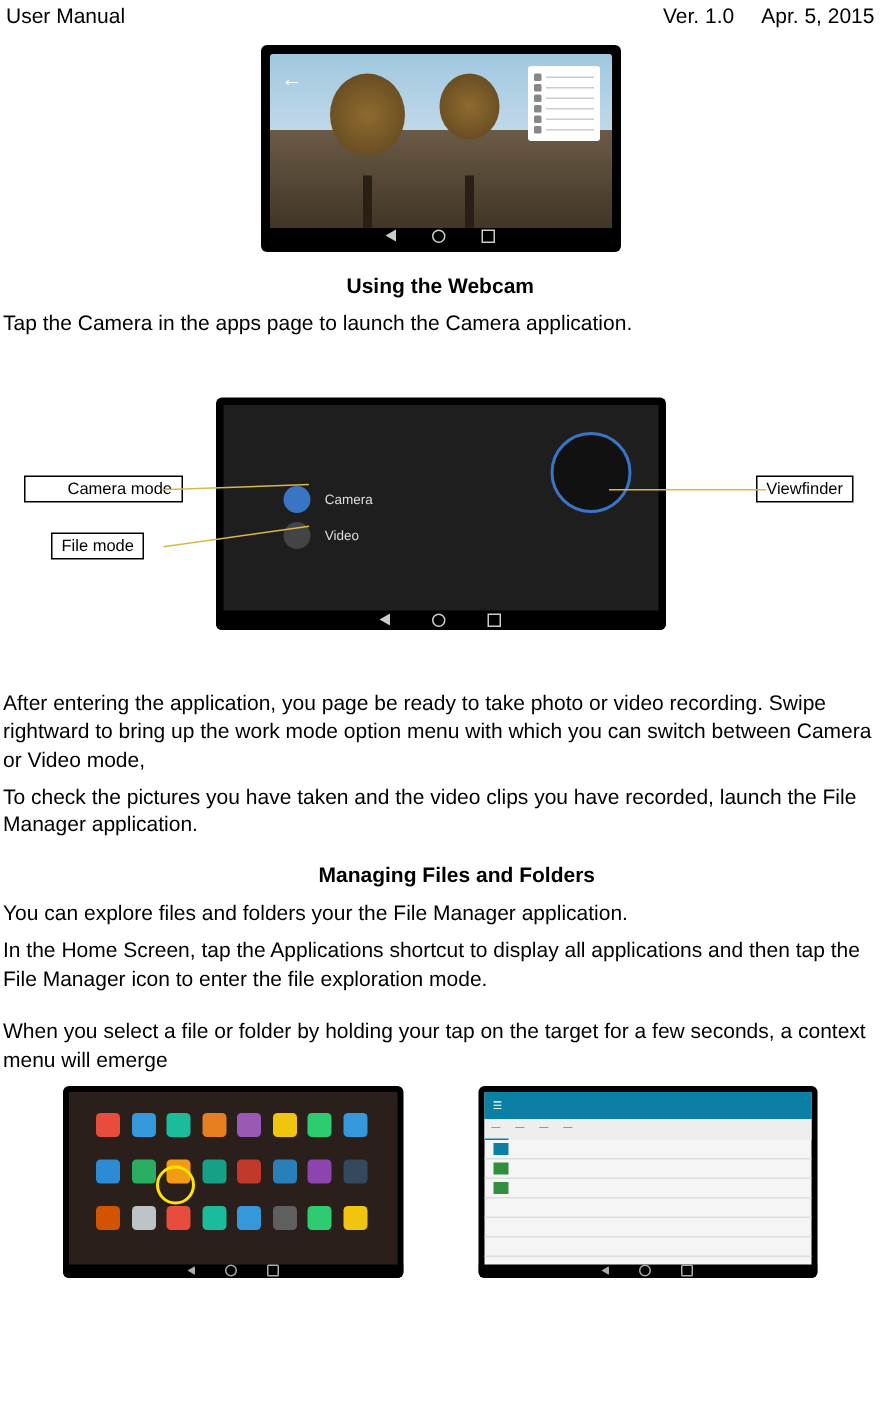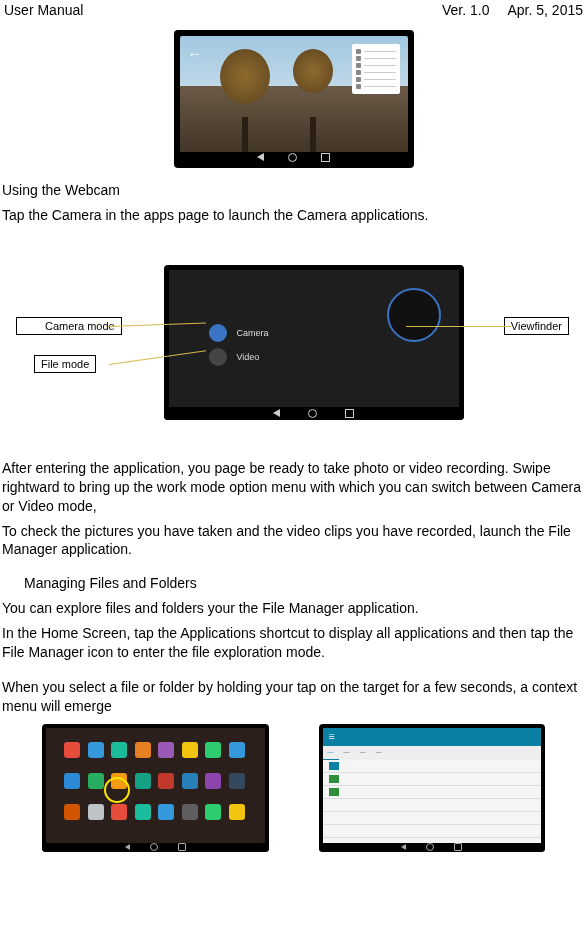--- a/index.html
+++ b/index.html
@@ -34,25 +34,25 @@
   .menu-panel { position:absolute; top:8px; right:8px; width:48px; background:#fff; border-radius:2px; padding:4px 0; }
   .menu-row { height:7px; display:flex; align-items:center; gap:3px; padding:0 4px; }
   .menu-dot { width:5px; height:5px; background:#888; border-radius:1px; }
   .menu-line { flex:1; height:1px; background:#ccc; }
   .android-bar { position:absolute; bottom:0; left:0; right:0; height:10px; background:#000; display:flex; justify-content:center; align-items:center; gap:24px; }
   .nav-icon { width:7px; height:7px; border:1px solid #999; }
   .nav-icon.tri { border:none; width:0; height:0; border-top:4px solid transparent; border-bottom:4px solid transparent; border-right:7px solid #ccc; }
   .nav-icon.cir { border-radius:50%; border:1px solid #ccc; }
   .nav-icon.sq { border:1px solid #ccc; }
 
-  h3.sec { font-weight:normal; font-size:14px; margin: 4px 0 8px 0; }
+  h3.sec { font-weight:bold; font-size:14px; margin: 4px 0 8px 0; text-align: center; }
   p.body { margin: 6px 0; line-height: 1.35; }
 
   .diagram { position:relative; width:100%; height:190px; margin: 30px 0 14px 0; }
-  .tablet2 { position:absolute; left:50%; top:10px; transform:translateX(-50%); width:300px; height:155px; background:#000; border-radius:4px; overflow:hidden;margin-left:20px; }
+  .tablet2 { position:absolute; left:50%; top:10px; transform:translateX(-50%); width:300px; height:155px; background:#000; border-radius:4px; overflow:hidden; }
   .t2-inner { position:absolute; inset:5px; background:#1e1e1e; }
   .t2-circle { position:absolute; right:18px; top:18px; width:50px; height:50px; border:2px solid #3a74c4; border-radius:50%; background:#111; }
   .t2-side { position:absolute; left:40px; top:48px; width:120px; }
   .opt-row { display:flex; align-items:center; gap:10px; margin:6px 0; }
   .opt-icon { width:18px; height:18px; background:#3a74c4; border-radius:50%; }
   .opt-icon.dark { background:#444; }
   .opt-text { color:#ddd; font-size:9px; }
   .t2-bar { position:absolute; bottom:0; left:0; right:0; height:13px; background:#000; display:flex; justify-content:center; align-items:center; gap:28px; }
   .callout { position:absolute; border:1px solid #000; background:#fff; padding:2px 6px; font-size:11px; }
   .line { position:absolute; background:#d7b94a; height:1px; transform-origin: left center; }
@@ -130,21 +130,21 @@
       <div class="android-bar">
         <span class="nav-icon tri"></span>
         <span class="nav-icon cir"></span>
         <span class="nav-icon sq"></span>
       </div>
     </div>
   </div>
 </div>
 
 <h3 class="sec">Using the Webcam</h3>
-<p class="body">Tap the Camera in the apps page to launch the Camera applications.</p>
+<p class="body">Tap the Camera in the apps page to launch the Camera application.</p>
 
 <div class="diagram">
   <div class="tablet2">
     <div class="t2-inner">
       <div class="t2-circle"></div>
       <div class="t2-side">
         <div class="opt-row">
           <span class="opt-icon"></span>
           <span class="opt-text">Camera</span>
         </div>

